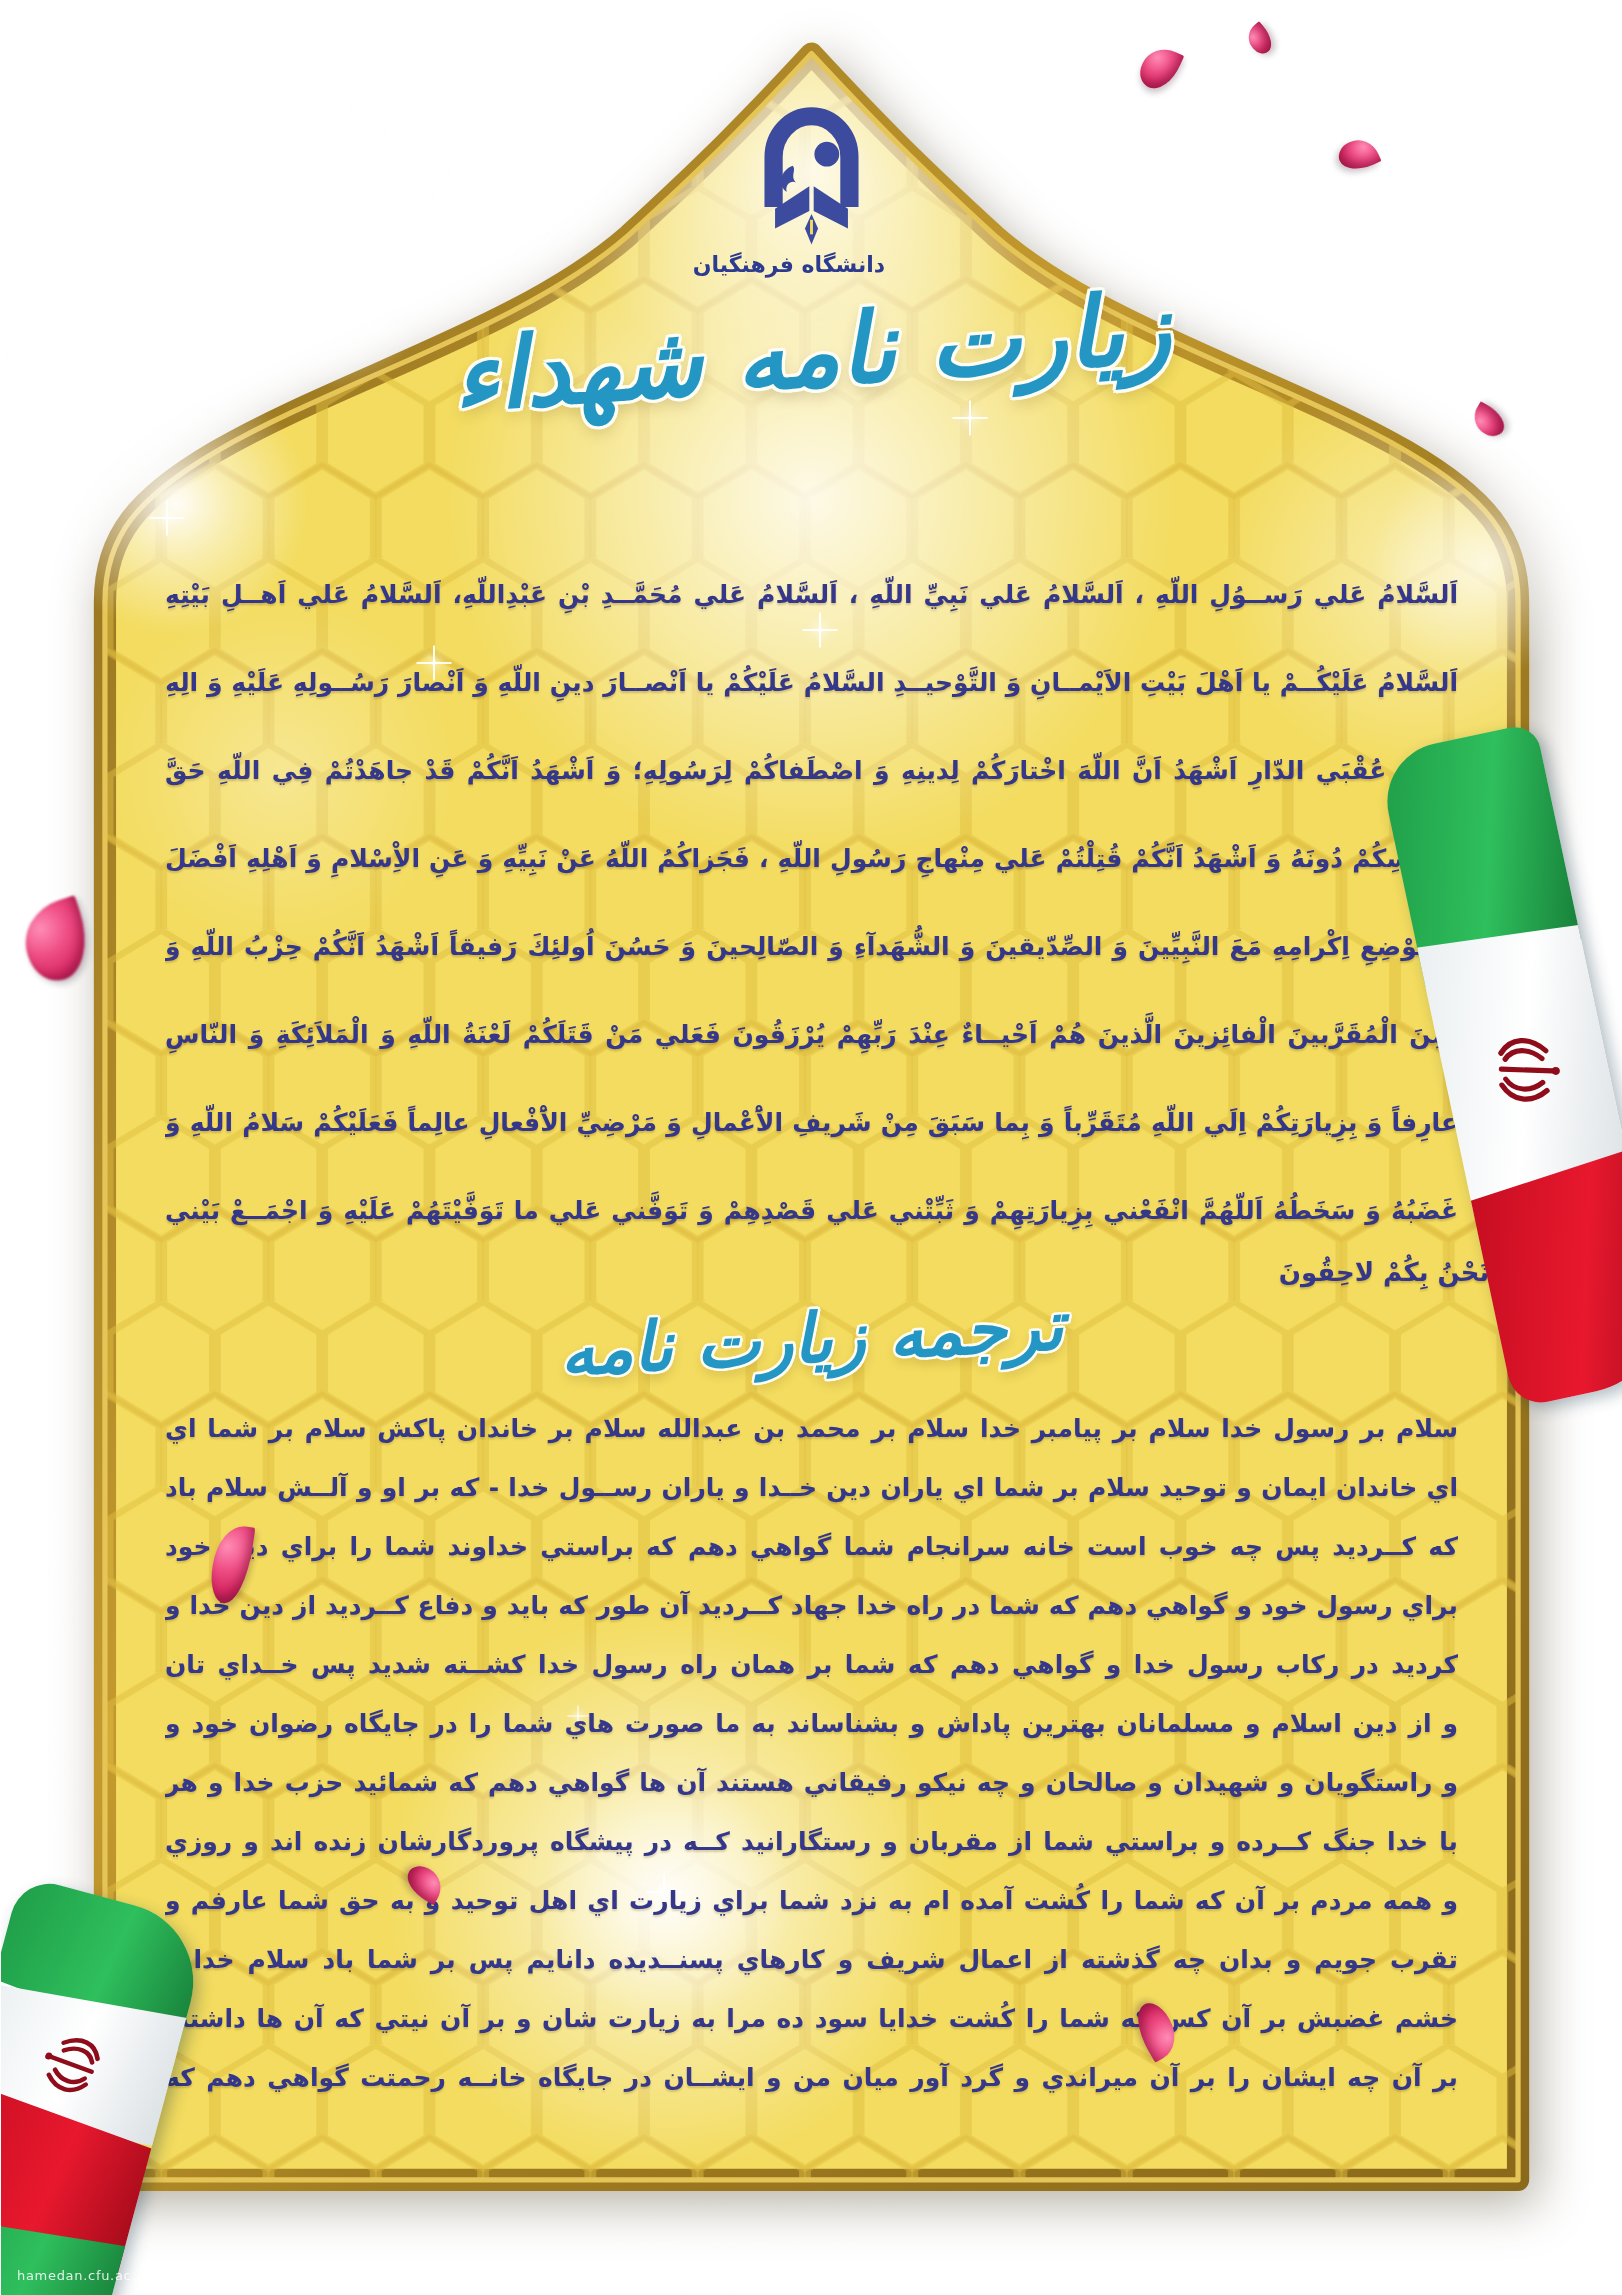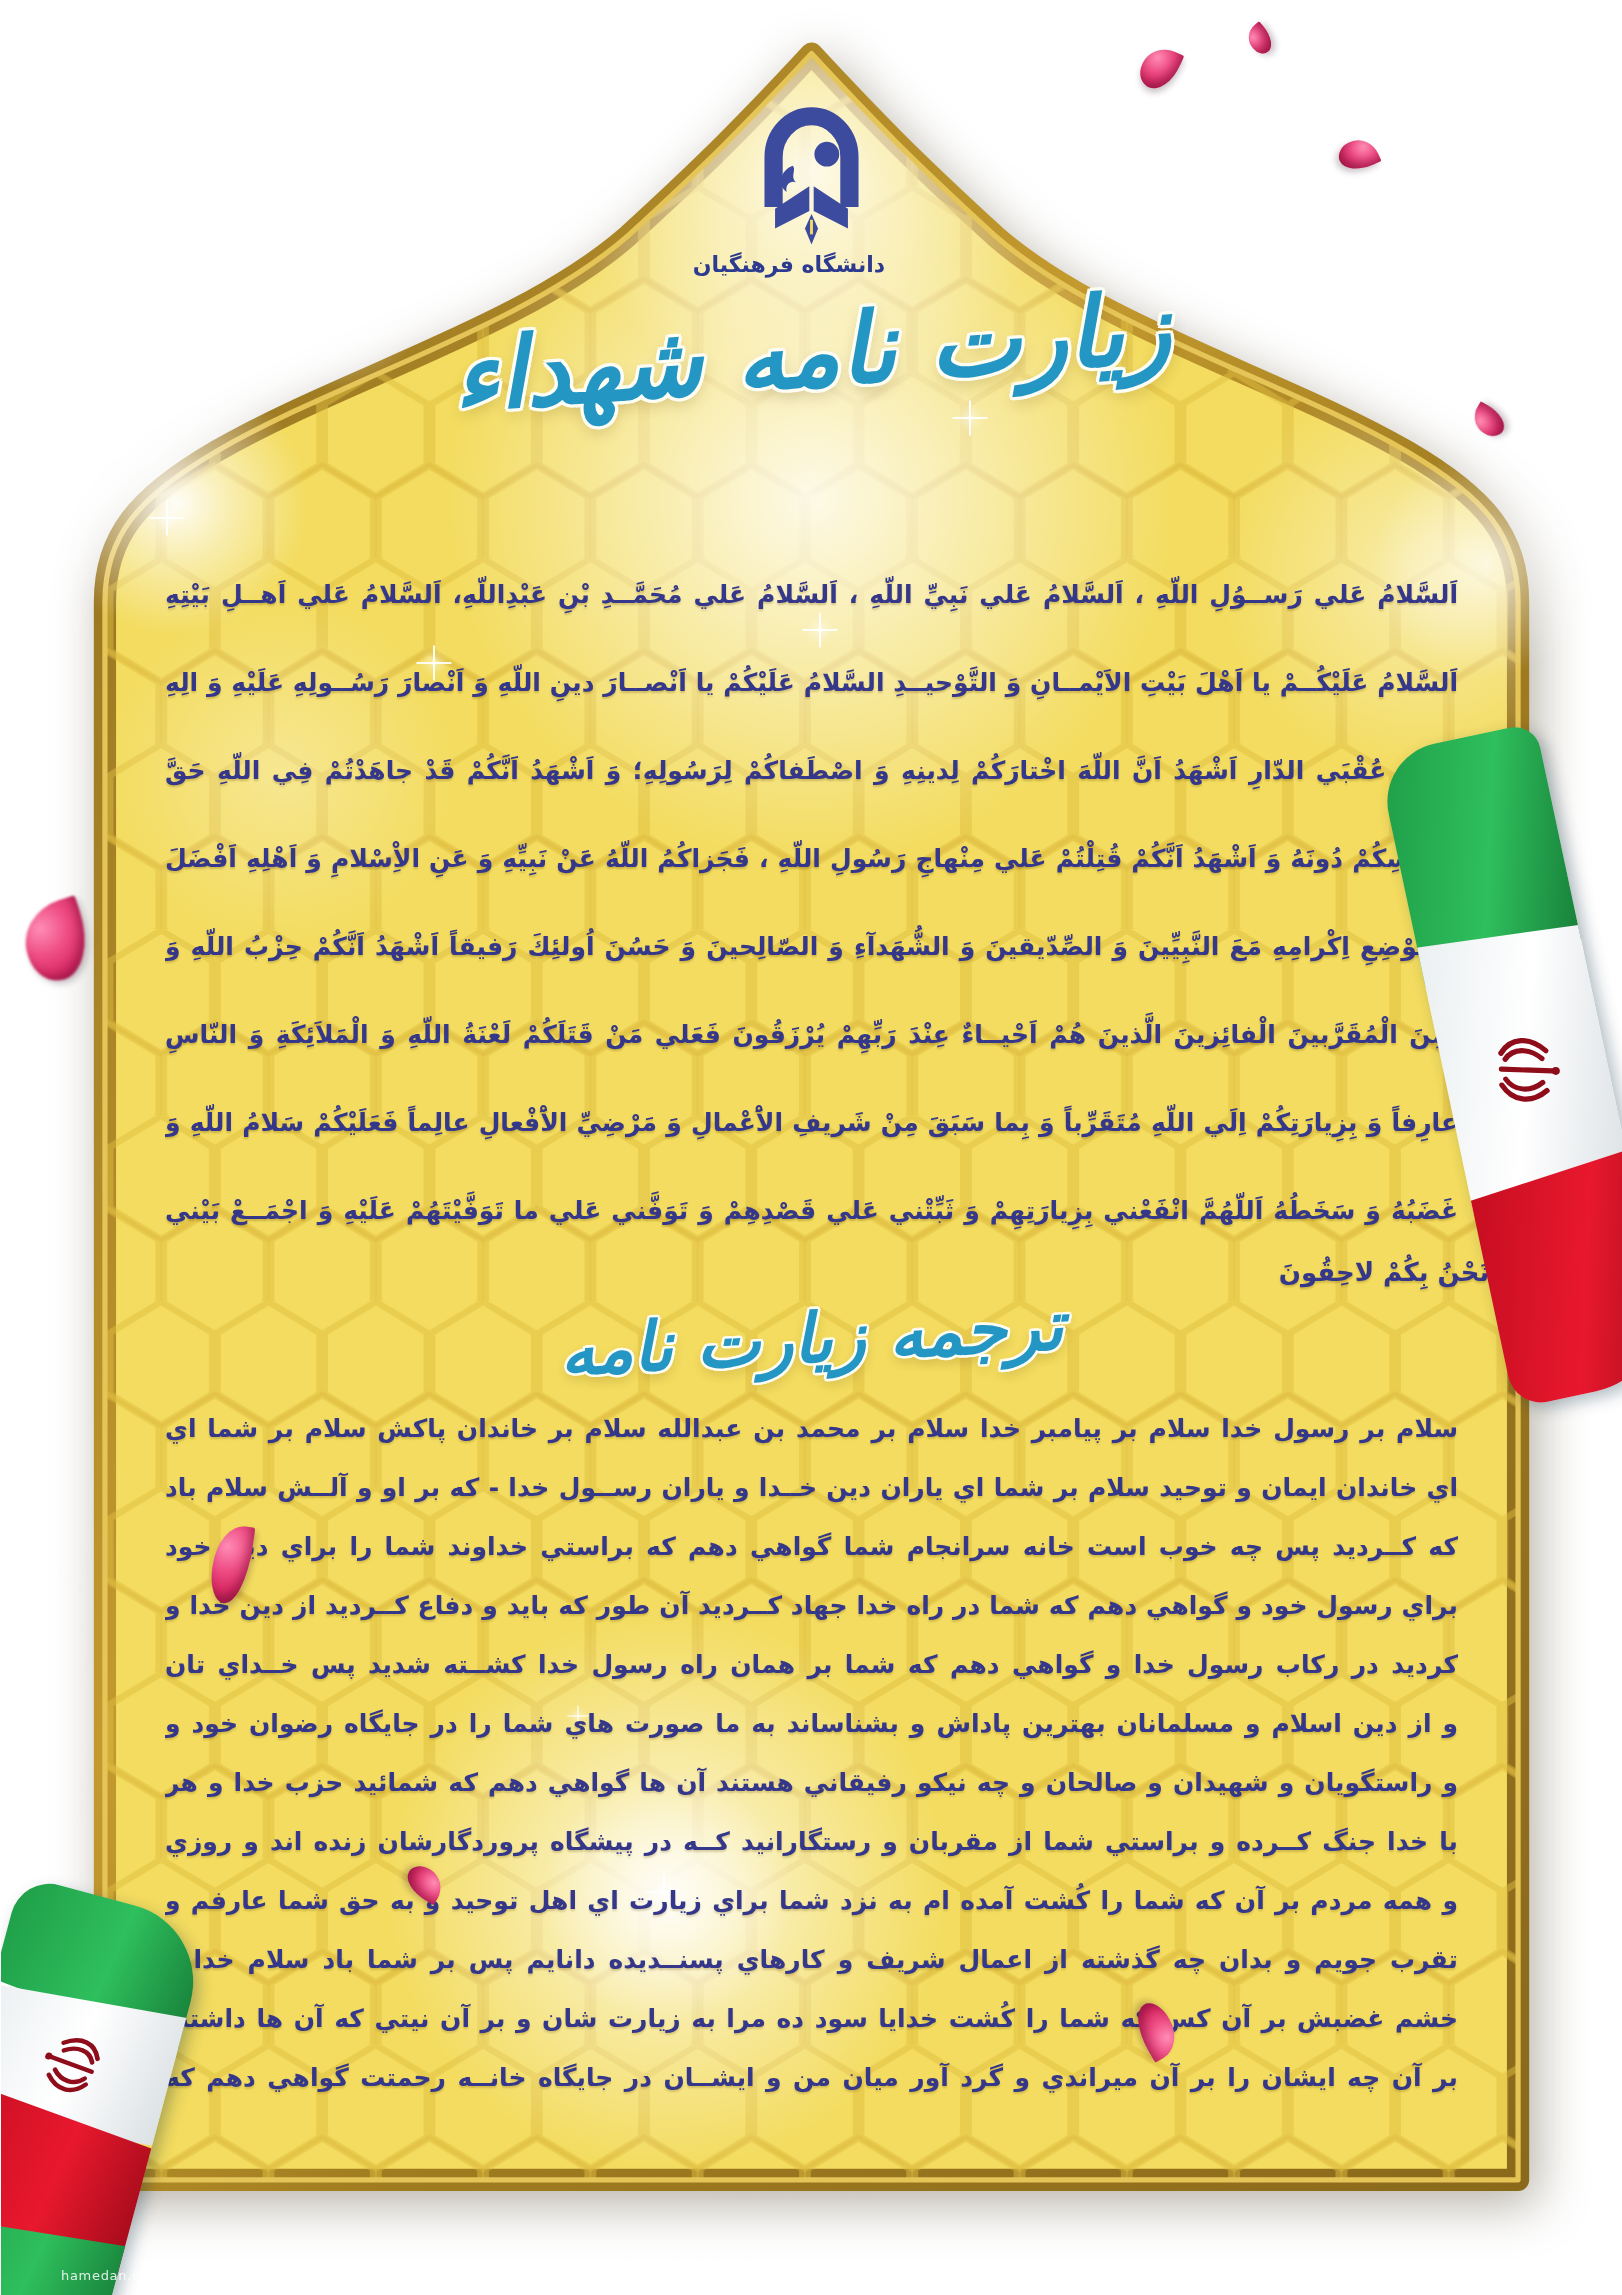--- a/index.html
+++ b/index.html
@@ -128,21 +128,21 @@
   .petal {
     position:absolute; z-index:7; pointer-events:none;
     background:radial-gradient(circle at 32% 28%, #ff8cb4 0%, #ef4e85 38%, #d92a64 70%, #ab1a4c 100%);
     border-radius:78% 4% 60% 46% / 58% 6% 82% 44%;
     box-shadow:inset -3.9px -5.2px 9.2px rgba(110,10,50,.45), 2px 3.9px 6.5px rgba(40,10,30,.25);
   }
 
   #watermark {
     position:absolute; left:17px; top:2268px; z-index:8;
     font-size:13px; color:rgba(255,255,255,.85); direction:ltr;
-    font-family:"DejaVu Sans", sans-serif; letter-spacing:0.7px;margin-left:44px;
+    font-family:"DejaVu Sans", sans-serif; letter-spacing:0.7px;
   }
 </style>
 </head>
 <body>
 
 <div id="poster">
 
   <svg id="bg-pattern-svg" class="layer" width="1623" height="2295" viewBox="0 0 2480 3508">
     <defs>
       <pattern id="motif" width="310" height="310" patternUnits="userSpaceOnUse">

